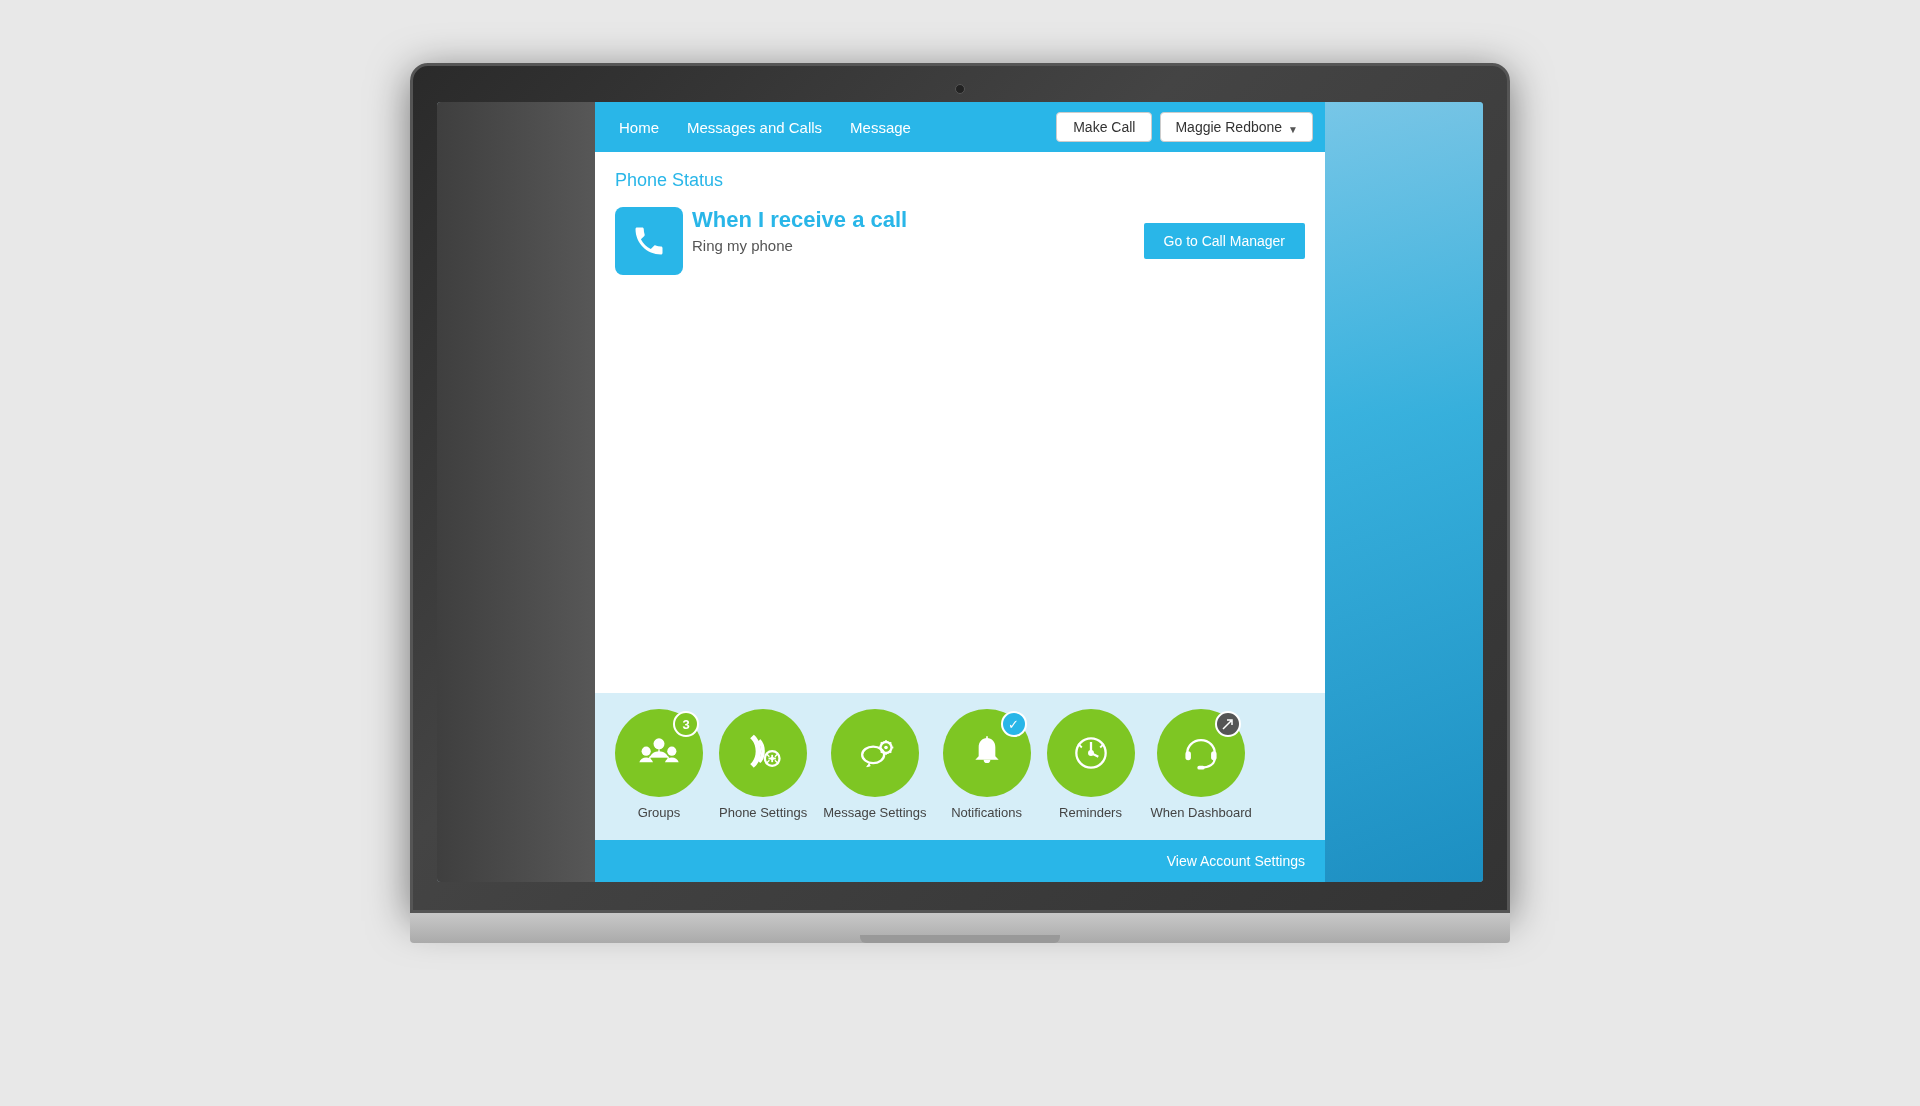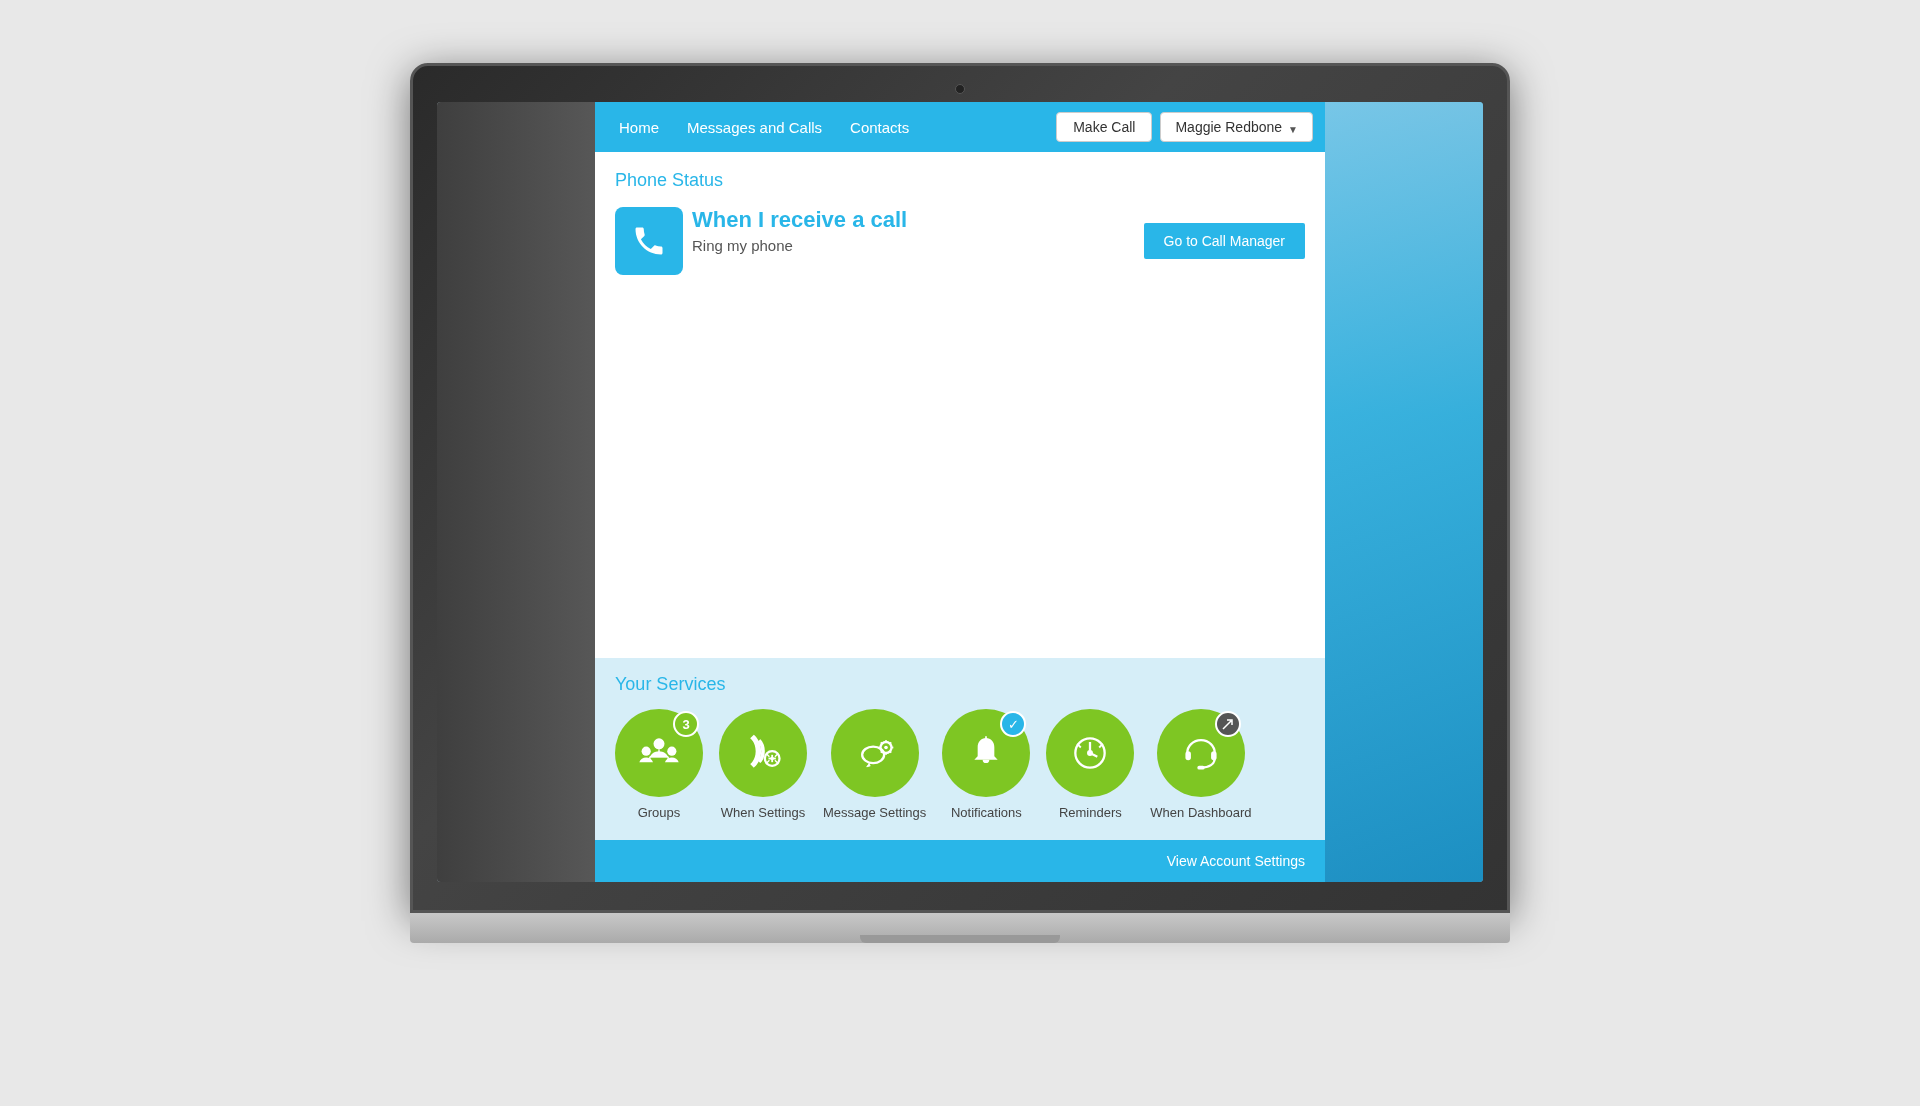--- a/index.html
+++ b/index.html
@@ -371,21 +371,21 @@
     <div class="webcam"></div>
     <div class="screen">
       <div class="screen-bg"></div>
 
       <div class="app-window">
 
         <nav class="navbar">
           <div class="nav-links">
             <a class="nav-link">Home</a>
             <a class="nav-link">Messages and Calls</a>
-            <a class="nav-link">Contacts</a>
+            <a class="nav-link">Message</a>
           </div>
           <div class="nav-actions">
             <button class="btn-make-call">Make Call</button>
             <button class="btn-user">
               <span>Maggie Redbone</span>
               <span class="dropdown-arrow">▼</span>
             </button>
           </div>
         </nav>
 
@@ -402,21 +402,20 @@
               </div>
               <div class="call-info">
                 <div class="call-title">When I receive a call</div>
                 <div class="call-subtitle">Ring my phone</div>
               </div>
               <button class="go-to-call-manager-btn">Go to Call Manager</button>
             </div>
           </div>
 
           <div class="services-section">
-            <h2 class="services-title">Your Services</h2>
 
             <div class="services-grid">
 
               <div class="service-item">
                 <div class="service-icon-circle">
                   <svg width="44" height="44" viewBox="0 0 48 48" fill="white">
                     <circle cx="24" cy="14" r="6"></circle>
                     <circle cx="10" cy="22" r="5"></circle>
                     <circle cx="38" cy="22" r="5"></circle>
                     <path d="M24 22c-5 0-9 3-10 7h20c-1-4-5-7-10-7z"></path>
@@ -438,21 +437,21 @@
                   <svg width="44" height="44" viewBox="0 0 48 48" fill="white">
                     <path d="M10 8c0 0 6 4 6 14S10 36 10 36l4 4c0 0 8-6 8-18S14 4 14 4L10 8z"></path>
                     <path d="M18 12c0 0 4 3 4 10s-4 10-4 10l3 3c0 0 5-4 5-13s-5-13-5-13L18 12z"></path>
                     <circle cx="34" cy="30" r="8" fill="none" stroke="white" stroke-width="2.5"></circle>
                     <line x1="34" y1="26" x2="34" y2="34" stroke="white" stroke-width="2"></line>
                     <line x1="30" y1="30" x2="38" y2="30" stroke="white" stroke-width="2"></line>
                     <circle cx="34" cy="30" r="2" fill="white"></circle>
                     <path d="M28 25 l3 3 M28 35 l3-3 M40 25 l-3 3 M40 35 l-3-3" stroke="white" stroke-width="1.5" fill="none"></path>
                   </svg>
                 </div>
-                <span class="service-label">When Settings</span>
+                <span class="service-label">Phone Settings</span>
               </div>
 
               <div class="service-item">
                 <div class="service-icon-circle">
                   <svg width="44" height="44" viewBox="0 0 48 48" fill="white">
                     <ellipse cx="22" cy="26" rx="12" ry="9" fill="none" stroke="white" stroke-width="2.5"></ellipse>
                     <path d="M18 35 l-3 4 4-1" fill="white" stroke="white" stroke-width="1"></path>
 
                     <circle cx="36" cy="18" r="6" fill="none" stroke="white" stroke-width="2.5"></circle>
                     <circle cx="36" cy="18" r="2" fill="white"></circle>

